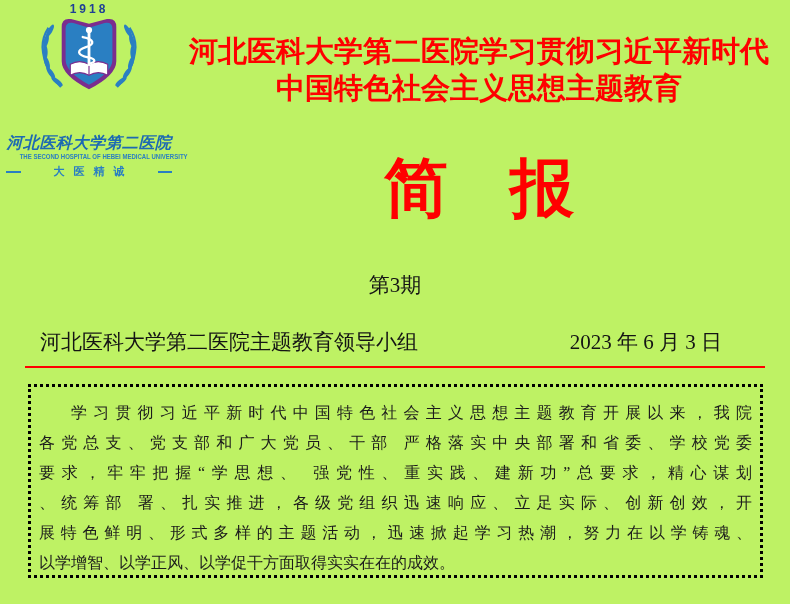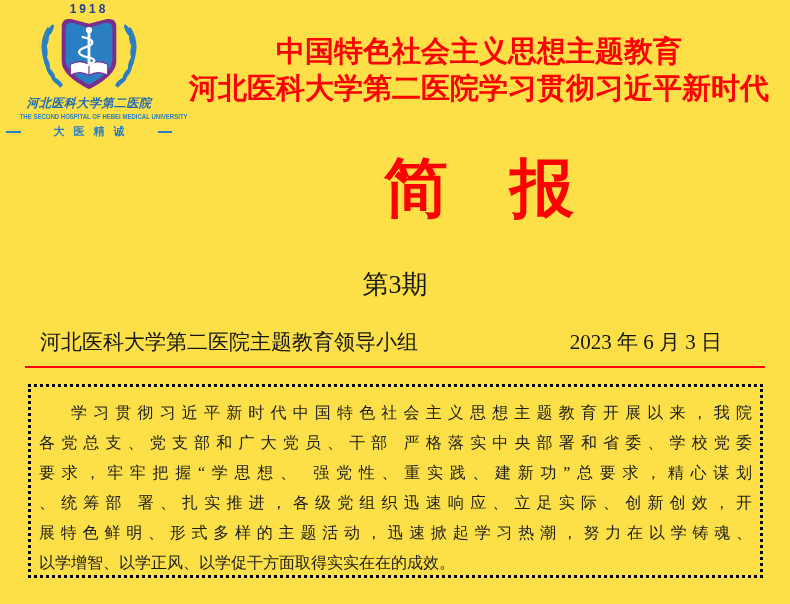--- a/index.html
+++ b/index.html
@@ -3,37 +3,38 @@
 <meta charset="utf-8">
 <style>
   * { margin: 0; padding: 0; box-sizing: border-box; }
   html, body { background: #ffffff; }
   body {
     width: 790px; height: 604px;
     position: relative;
     font-family: "Liberation Serif", serif;
     overflow: hidden;
   }
-  .page { position: absolute; inset: 0; background: #fde047; }
+  .page { position: absolute; inset: 0; background: #bef264; }
 
   
   .logo {
     position: absolute; left: 6px; top: 2px; width: 166px; height: 136px;
     text-align: center;
   }
   .logo-year {
     font-family: "Liberation Sans", sans-serif;
     font-size: 12px; font-weight: bold; letter-spacing: 3px;
     color: #1e3f96; line-height: 14px;
   }
   .logo-emblem { width: 150px; height: 78px; display: block; margin: 0 auto; }
   .logo-name-cn {
-    color: #1d6ab2; font-size: 12px; font-weight: bold;
+    color: #1d6ab2; font-size: 16px; font-weight: bold;
     font-style: italic; letter-spacing: 0.5px; line-height: 18px;
     white-space: nowrap;
+    margin-top: 40px;
   }
   .logo-name-en {
     color: #2a7fc2; font-family: "Liberation Sans", sans-serif;
     font-size: 7px; font-weight: bold; white-space: nowrap; line-height: 9px;
   }
   .logo-name-en > span { display: inline-block; transform: scaleX(0.86); transform-origin: center; }
   .logo-motto-row {
     display: flex; align-items: center; justify-content: center;
     margin-top: 3px; gap: 24px;
   }
@@ -51,21 +52,21 @@
     white-space: nowrap;
   }
   .masthead {
     position: absolute; left: 172px; right: 4px; top: 146px;
     text-align: center; color: #ff0000;
     font-size: 64px; font-weight: bold; line-height: 86px;
     word-spacing: 46px; white-space: nowrap;
   }
   .issue-no {
     position: absolute; left: 0; right: 0; top: 271px;
-    text-align: center; color: #141414; font-size: 26px; line-height: 28px;
+    text-align: center; color: #141414; font-size: 21px; line-height: 28px;
   }
 
   
   .byline {
     position: absolute; left: 40px; right: 68px; top: 328px;
     display: flex; justify-content: space-between; align-items: baseline;
     color: #141414; font-size: 21px; line-height: 28px; white-space: nowrap; text-align: right;
   }
 
   
@@ -132,22 +133,22 @@
       <span>THE SECOND HOSPITAL OF HEBEI MEDICAL UNIVERSITY</span>
     </div>
     <div class="logo-motto-row">
       <span class="motto-dash"></span>
       <span class="logo-motto">大医精诚</span>
       <span class="motto-dash"></span>
     </div>
   </div>
 
   <div class="doc-title">
+    <div>河北医科大学第二医院学习贯彻习近平新时代</div>
     <div>中国特色社会主义思想主题教育</div>
-    <div>河北医科大学第二医院学习贯彻习近平新时代</div>
   </div>
 
   <div class="masthead">简 报</div>
 
   <div class="issue-no">第3期</div>
 
   <div class="byline">
     <span>河北医科大学第二医院主题教育领导小组</span>
     <span>2023 年 6 月 3 日</span>
   </div>

